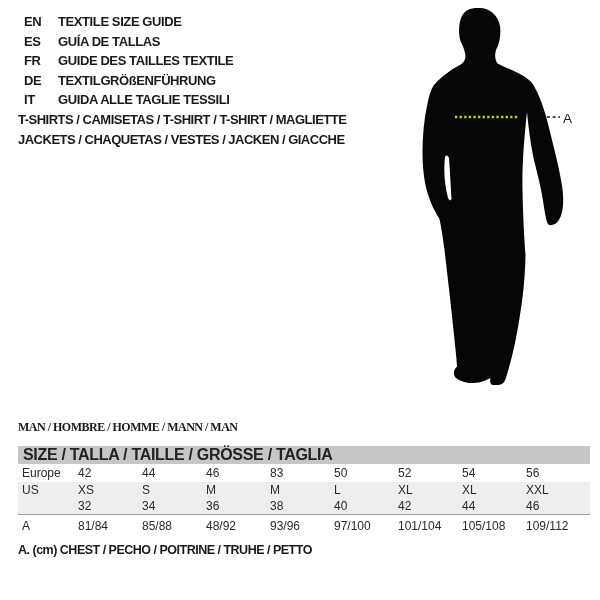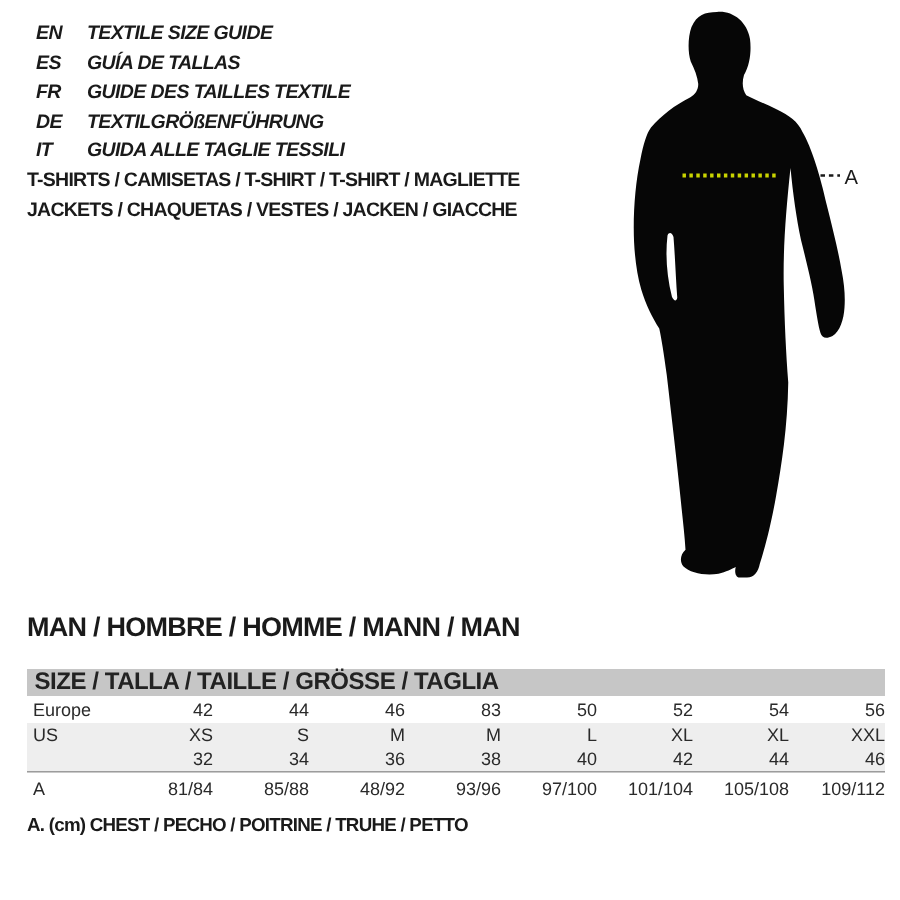--- a/index.html
+++ b/index.html
@@ -1,39 +1,39 @@
 <!DOCTYPE html>
 <html><head>
 <meta charset="utf-8">
 <style>
   html,body{margin:0;padding:0;background:#fff;}
   .canvas{
     position:relative;width:600px;height:600px;background:#ffffff;overflow:hidden;
     font-family:"Liberation Sans",sans-serif;color:#1a1a1a;
   }
   
-  .lang-block{position:absolute;left:24px;top:12px;font-style:italic;}
+  .lang-block{position:absolute;left:24px;top:12px;}
   .lang-row{display:flex;font-weight:700;font-size:13px;line-height:19.5px;letter-spacing:-0.4px;}
   .lang-code{width:34px;flex:0 0 34px;}
   
   .product-block{position:absolute;left:18px;top:110px;font-weight:700;font-size:13px;line-height:20px;letter-spacing:-0.5px;white-space:nowrap;}
   
   .figure-wrap{position:absolute;left:398px;top:0;width:180px;height:400px;}
   
-  .section-heading{position:absolute;left:18px;top:408px;font-weight:700;font-size:18px;letter-spacing:-0.5px;white-space:nowrap;}
+  .section-heading{position:absolute;left:18px;top:420px;font-weight:700;font-size:12px;letter-spacing:-0.5px;white-space:nowrap;font-family:Liberation Serif, serif;}
   
   .size-table{
     position:absolute;left:18px;top:446px;width:572px;
     border-collapse:collapse;table-layout:fixed;font-size:12px;color:#2a2a2a;
   }
   .size-table th{
     text-align:left;background:#c6c6c6;height:15px;font-size:16px;font-weight:700;
     padding:0 0 0 5px;letter-spacing:-0.3px;color:#222;white-space:nowrap;
   }
-  .size-table td{text-align:right;height:16px;padding:0;font-weight:400;line-height:16px;}
+  .size-table td{text-align:left;height:16px;padding:0;font-weight:400;line-height:16px;}
   .size-table td.lbl{text-align:left;padding-left:4px;margin-top:10px;}
   .size-table tr.row-europe td{height:18px;}
   .size-table tr.row-us td,.size-table tr.row-uk td{background:#eeeeee;}
   .size-table tr.row-a td{border-top:1px solid #9c9c9c;height:21px;}
   
   .legend{position:absolute;left:18px;top:543px;font-weight:700;font-size:12.5px;letter-spacing:-0.5px;white-space:nowrap;}
 </style>
 </head>
 <body>
 

